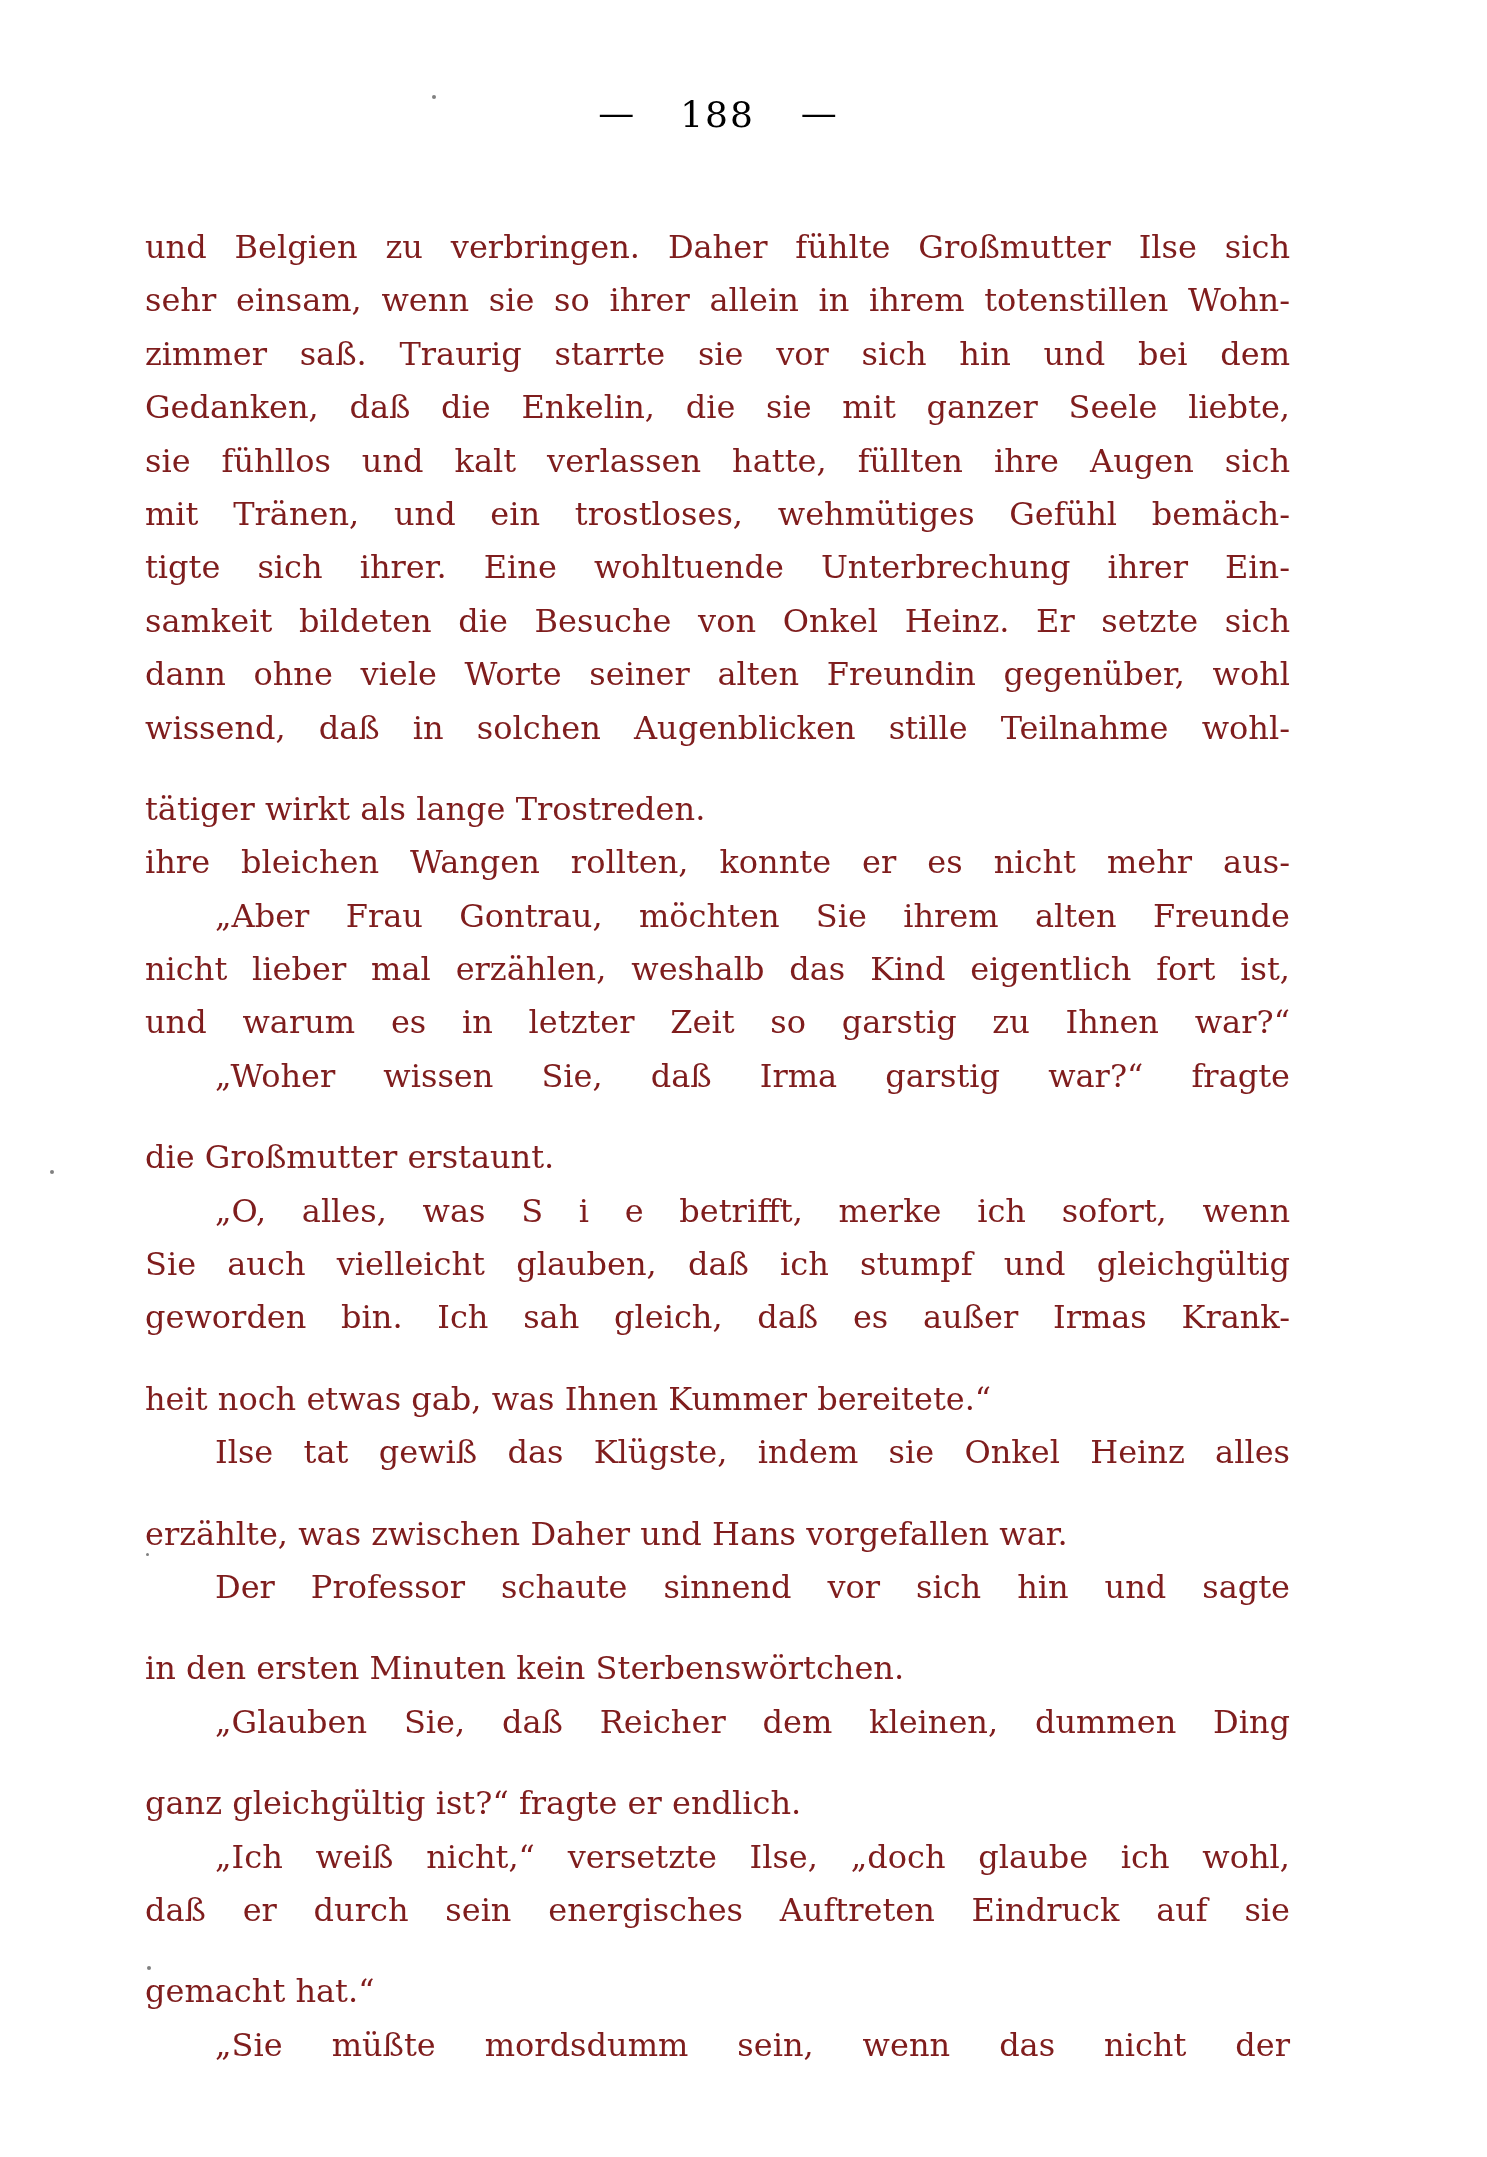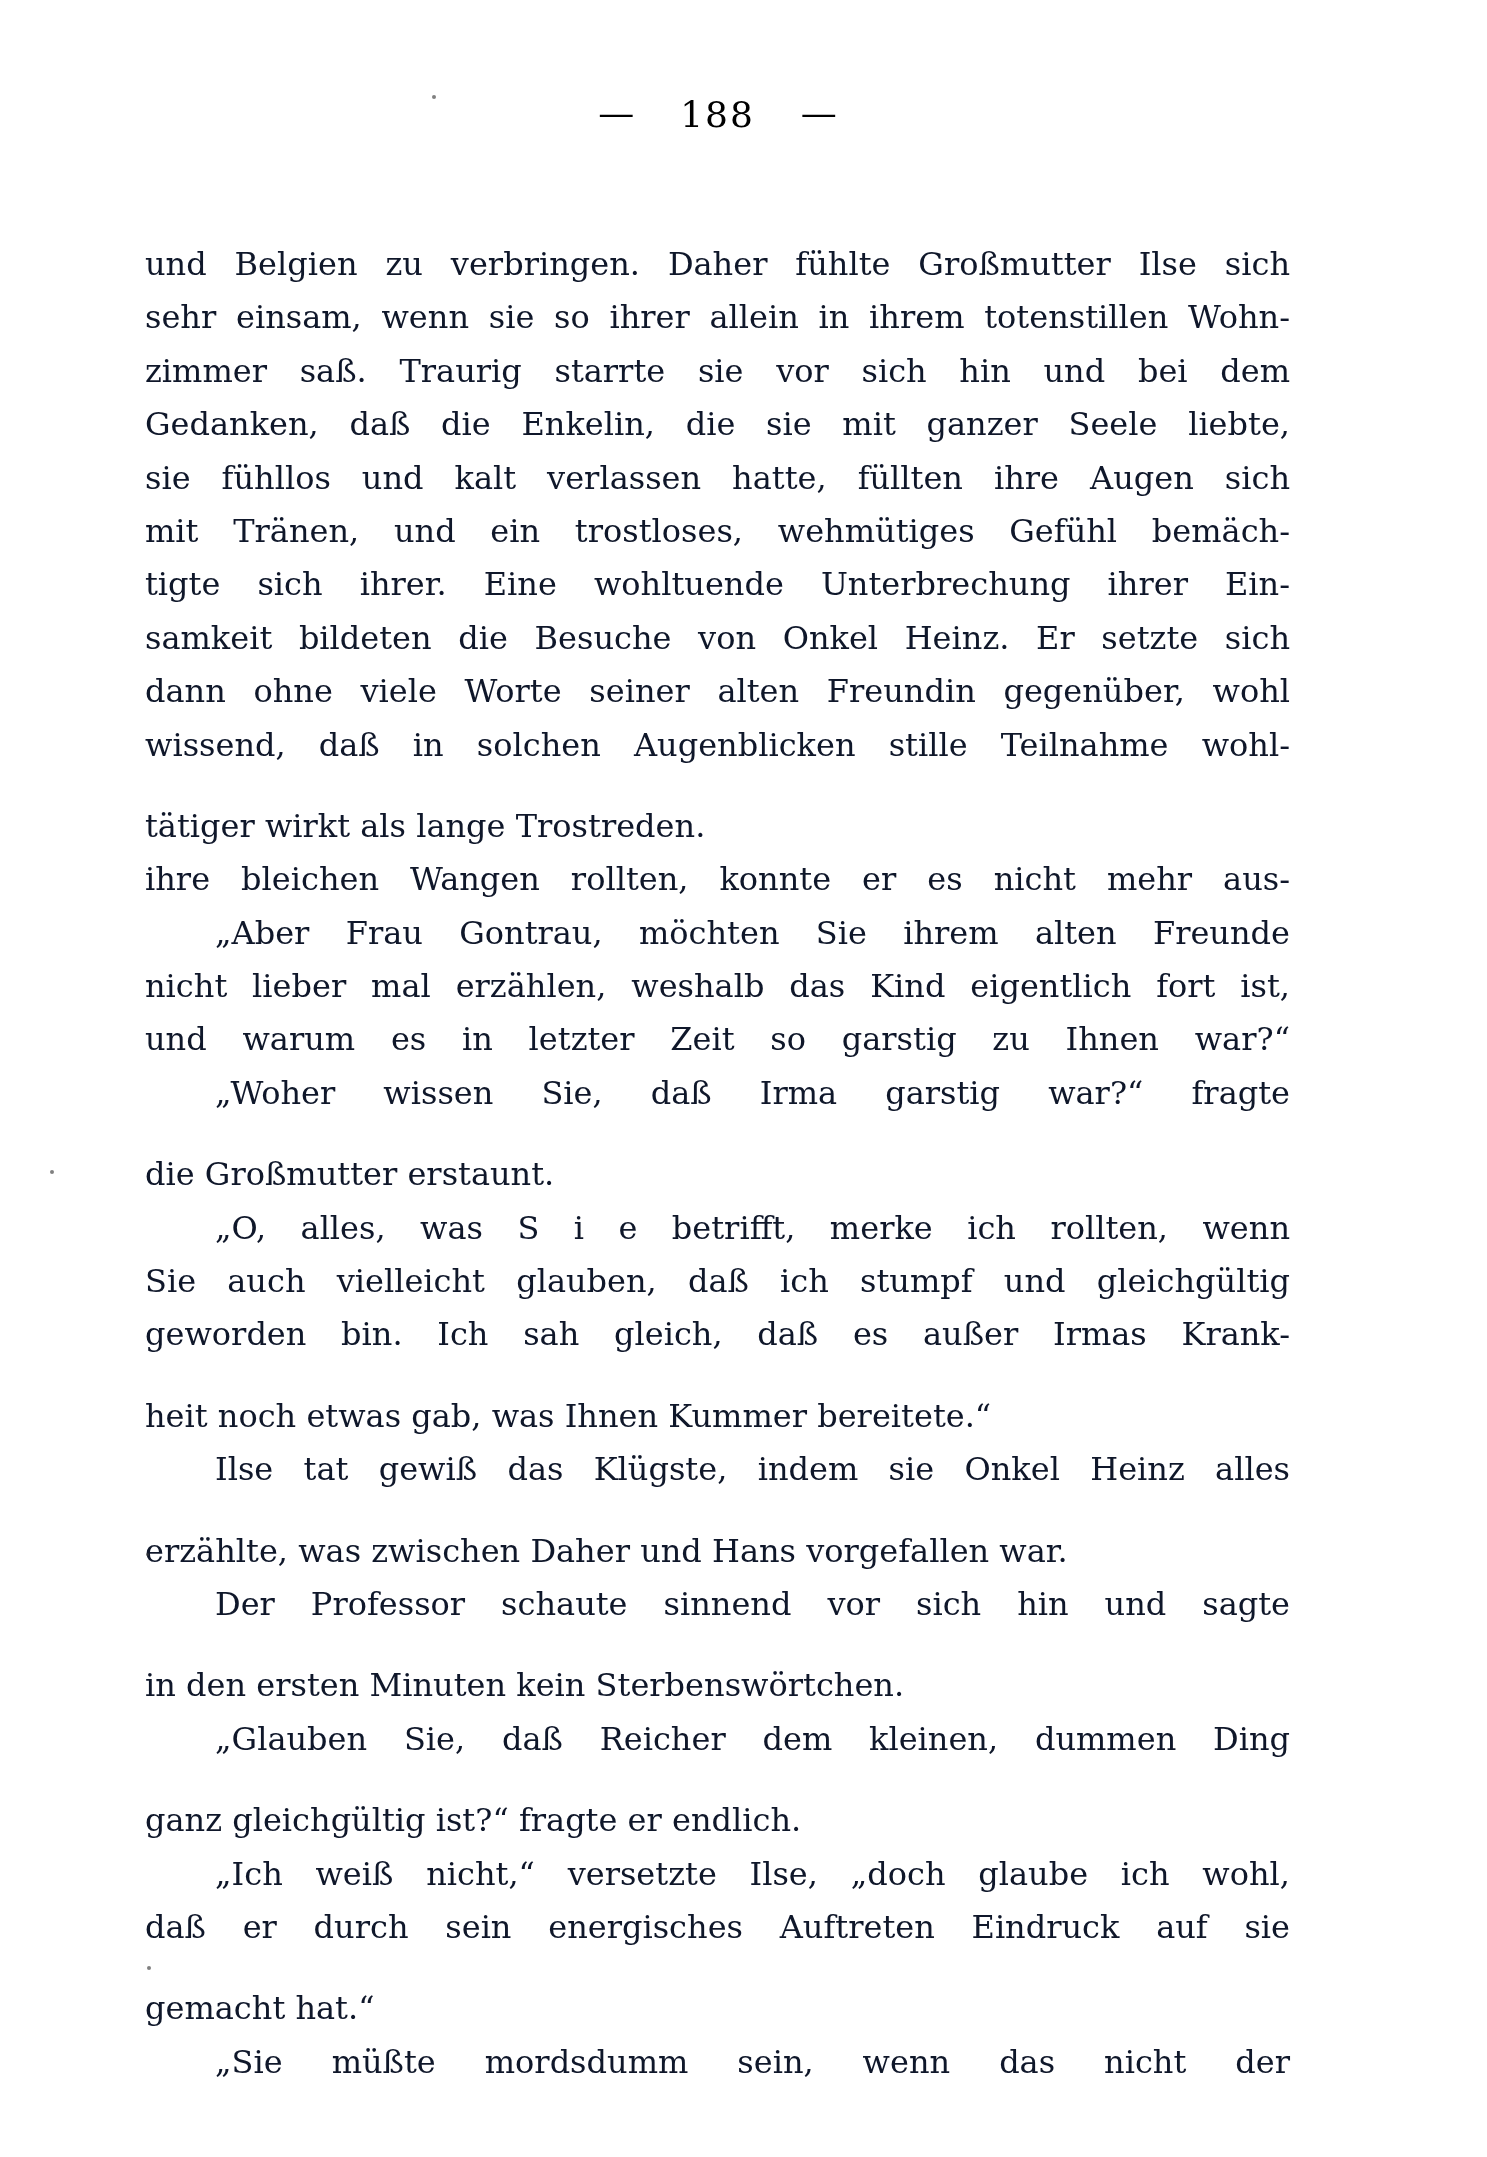--- a/index.html
+++ b/index.html
@@ -31,25 +31,25 @@
   .header .pagenum {
     letter-spacing: 2px;
   }
   .header .dash {
     position: relative;
     top: -2px;
   }
   .textblock {
     position: absolute;
     left: 145px;
-    top: 238px;
+    top: 221px;
     width: 1145px;
     font-size: 32px;
     line-height: 53.4px;
-    color: #0f172a;
+    color: #7f1d1d;
   }
   .line {
     height: 53.4px;
     white-space: nowrap;
     overflow: visible;
   }
   .line.j {
     white-space: normal;
     text-align: justify;
     text-align-last: justify;
@@ -94,21 +94,21 @@
       <div class="line j">samkeit bildeten die Besuche von Onkel Heinz. Er setzte sich</div>
       <div class="line j">dann ohne viele Worte seiner alten Freundin gegenüber, wohl</div>
       <div class="line j">wissend, daß in solchen Augenblicken stille Teilnahme wohl-</div>
       <div class="line l">tätiger wirkt als lange Trostreden.</div>
       <div class="line j">ihre bleichen Wangen rollten, konnte er es nicht mehr aus-</div>
       <div class="line j indent">„Aber Frau Gontrau, möchten Sie ihrem alten Freunde</div>
       <div class="line j">nicht lieber mal erzählen, weshalb das Kind eigentlich fort ist,</div>
       <div class="line j">und warum es in letzter Zeit so garstig zu Ihnen war?“</div>
       <div class="line j indent">„Woher wissen Sie, daß Irma garstig war?“ fragte</div>
       <div class="line l">die Großmutter erstaunt.</div>
-      <div class="line j indent">„O, alles, was S i e betrifft, merke ich rollten, wenn</div>
+      <div class="line j indent">„O, alles, was S i e betrifft, merke ich sofort, wenn</div>
       <div class="line j">Sie auch vielleicht glauben, daß ich stumpf und gleichgültig</div>
       <div class="line j">geworden bin. Ich sah gleich, daß es außer Irmas Krank-</div>
       <div class="line l">heit noch etwas gab, was Ihnen Kummer bereitete.“</div>
       <div class="line j indent">Ilse tat gewiß das Klügste, indem sie Onkel Heinz alles</div>
       <div class="line l">erzählte, was zwischen Daher und Hans vorgefallen war.</div>
       <div class="line j indent">Der Professor schaute sinnend vor sich hin und sagte</div>
       <div class="line l">in den ersten Minuten kein Sterbenswörtchen.</div>
       <div class="line j indent">„Glauben Sie, daß Reicher dem kleinen, dummen Ding</div>
       <div class="line l">ganz gleichgültig ist?“ fragte er endlich.</div>
       <div class="line j indent">„Ich weiß nicht,“ versetzte Ilse, „doch glaube ich wohl,</div>

